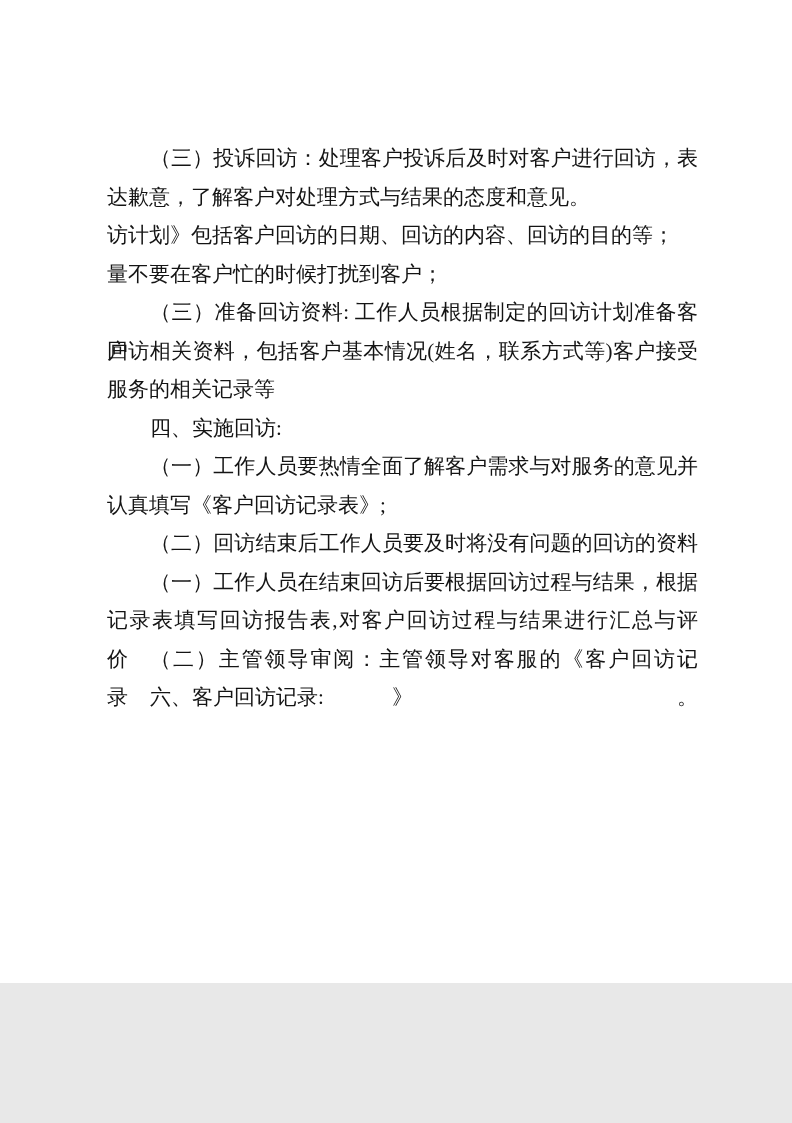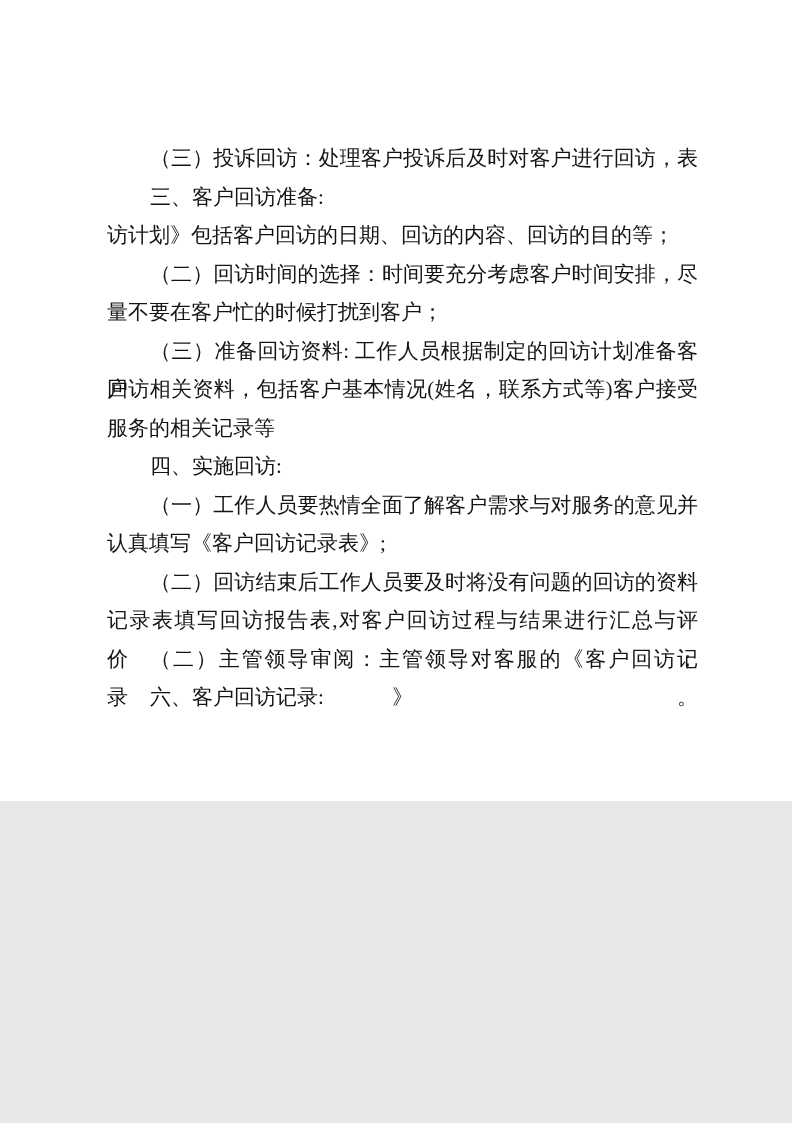--- a/index.html
+++ b/index.html
@@ -3,21 +3,21 @@
 <meta charset="utf-8">
 <style>
   html, body {
     margin: 0;
     padding: 0;
     background: #e8e8e8;
   }
   .page {
     position: relative;
     width: 792px;
-    height: 801px;
+    height: 983px;
     margin: 0 auto;
     background: #ffffff;
     overflow: hidden;
     font-family: "Liberation Serif", "DejaVu Serif", serif;
     color: #141414;
   }
   .text-block {
     position: absolute;
     left: 107px;
     top: 139px;
@@ -57,31 +57,31 @@
   }
 </style>
 </head>
 <body>
 
 <div class="page">
 
   <div class="text-block">
 
   <div class="line indent fill">（三）投诉回访：处理客户投诉后及时对客户进行回访，表</div>
-      <div class="line indent">三、客户回访准备:</div>
+      <div class="line">达歉意，了解客户对处理方式与结果的态度和意见。</div>
       <div class="line">访计划》包括客户回访的日期、回访的内容、回访的目的等；</div>
-      <div class="line indent fill">（二）回访时间的选择：时间要充分考虑客户时间安排，尽</div>
       <div class="line">量不要在客户忙的时候打扰到客户；</div>
       <div class="line indent fill">（三）准备回访资料: 工作人员根据制定的回访计划准备客户</div>
       <div class="line fill">回访相关资料，包括客户基本情况(姓名，联系方式等)客户接受</div>
       <div class="line">服务的相关记录等</div>
       <div class="line indent">四、实施回访:</div>
       <div class="line indent fill">（一）工作人员要热情全面了解客户需求与对服务的意见并</div>
       <div class="line">认真填写《客户回访记录表》;</div>
       <div class="line indent fill">（二）回访结束后工作人员要及时将没有问题的回访的资料</div>
+      <div class="line indent fill">（一）工作人员在结束回访后要根据回访过程与结果，根据</div>
       <div class="line fill">记录表填写回访报告表,对客户回访过程与结果进行汇总与评价；</div>
       <div class="line indent fill">（二）主管领导审阅：主管领导对客服的《客户回访记录》。</div>
       <div class="line indent">六、客户回访记录:</div>
     </div>
 
   <div class="page-number">- 2 -</div>
 
   <div class="speck"></div>
 
 </div>

